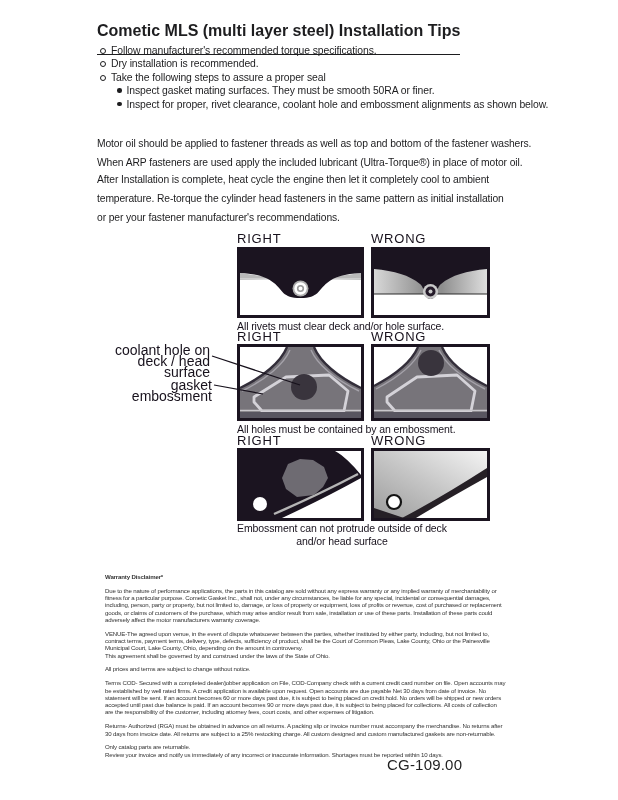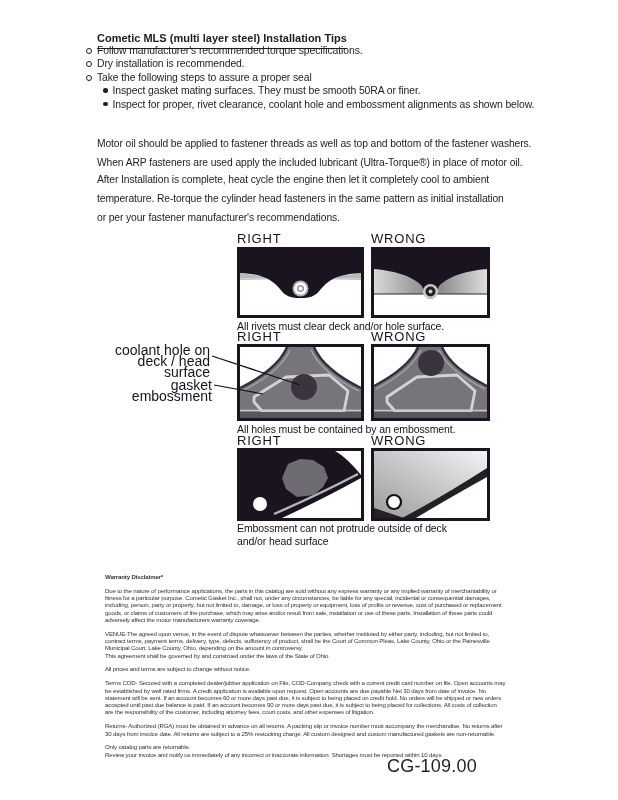--- a/index.html
+++ b/index.html
@@ -1,37 +1,37 @@
 <!DOCTYPE html>
 <html><head>
 <meta charset="utf-8">
 <style>
   html,body{margin:0;padding:0;background:#ffffff;}
   .page{position:relative;width:618px;height:800px;background:#ffffff;overflow:hidden;
         font-family:"Liberation Sans", sans-serif;color:#1d1d1f;}
   .abs{position:absolute;}
   .pre{white-space:pre-line;}
-  .title{left:97px;top:32px;font-size:11px;font-weight:bold;
-         border-bottom:1.6px solid #1d1d1f;padding-bottom:4px;display:inline-block;}
-  .bullets{left:86px;top:44px;font-size:10.4px;line-height:13.4px;letter-spacing:-0.1px;}
+  .title{left:97px;top:22px;font-size:16px;font-weight:bold;
+         border-bottom:1.6px solid #1d1d1f;padding-bottom:14px;display:inline-block;}
+  .bullets{left:100px;top:44px;font-size:10.4px;line-height:13.4px;letter-spacing:-0.1px;}
   .b{display:flex;align-items:flex-start;}
   .dot{display:inline-block;width:4px;height:4px;border-radius:50%;margin:4px 5px 0 0;flex:none;}
   .dot.o{border:1.1px solid #1d1d1f;}
   .dot.f{background:#1d1d1f;width:4.5px;height:4.5px;margin-left:17px;}
   .h2{font-size:12.5px;font-weight:bold;letter-spacing:-0.1px;}
   .body-p{font-size:10.3px;line-height:19px;letter-spacing:-0.1px;width:480px;}
   .dlabel{font-size:13px;letter-spacing:0.8px;color:#17111c;}
   .dbox{border:3px solid #1b1420;background:#fff;line-height:0;}
   .dcap{font-size:10.5px;letter-spacing:-0.1px;color:#17111c;}
   .side-label{font-size:14px;line-height:10.8px;text-align:right;color:#17111c;}
   .legal{left:105px;top:573px;width:513px;font-size:6.1px;line-height:7.3px;
          letter-spacing:-0.15px;color:#333;}
   .legal .lp{margin:0 0 6.5px 0;}
   .legal .lh{font-weight:bold;margin:0 0 6.5px 0;}
-  .pagenum{left:387px;top:756px;font-size:18px;letter-spacing:0.2px;color:#1f1f1f;}
+  .pagenum{left:387px;top:756px;font-size:15px;letter-spacing:0.2px;color:#1f1f1f;}
   svg{display:block;}
 </style>
 </head>
 <body>
 
 <div class="page">
 
   <div class="abs title">Cometic MLS (multi layer steel) Installation Tips</div>
 
   <div class="abs bullets">
@@ -167,21 +167,21 @@
         </linearGradient>
       </defs>
       <rect width="113" height="67" fill="#ffffff"></rect>
       <path d="M0,0 H113 V24 Q70,46 38,67 H0 Z" fill="url(#gB)"></path>
       <path d="M38,67 Q70,46 113,24" fill="none" stroke="#1e1e1e" stroke-width="1.6"></path>
       <path d="M28,67 Q68,46 113,17 L113,26 Q70,50 42,67 Z" fill="#262026"></path>
       <path d="M0,57 L30,67 H0 Z" fill="#262026"></path>
       <circle cx="20" cy="51" r="7" fill="#ffffff" stroke="#141414" stroke-width="2.2"></circle>
     </svg>
   </div>
-  <div class="abs dcap pre" style="left:237px;top:522px;line-height:12.5px;">Embossment can not protrude outside of deck
+  <div class="abs dcap pre" style="left:237px;top:522px;line-height:12.5px;text-align:center;">Embossment can not protrude outside of deck
 and/or head surface</div>
 
   <div class="abs legal">
     <div class="lh">Warranty Disclaimer*</div>
     <div class="lp pre">Due to the nature of performance applications, the parts in this catalog are sold without any express warranty or any implied warranty of merchantability or
 fitness for a particular purpose.  Cometic Gasket Inc., shall not, under any circumstances, be liable for any special, incidental or consequential damages,
 including, person, party or property, but not limited to, damage, or loss of property or equipment, loss of profits or revenue, cost of purchased or replacement
 goods, or claims of customers of the purchase, which may arise and/or result from sale, installation or use of these parts.  Installation of these parts could
 adversely affect the motor manufacturers warranty coverage.</div>
     <div class="lp pre">VENUE-The agreed upon venue, in the event of dispute whatsoever between the parties, whether instituted by either party, including, but not limited to,

